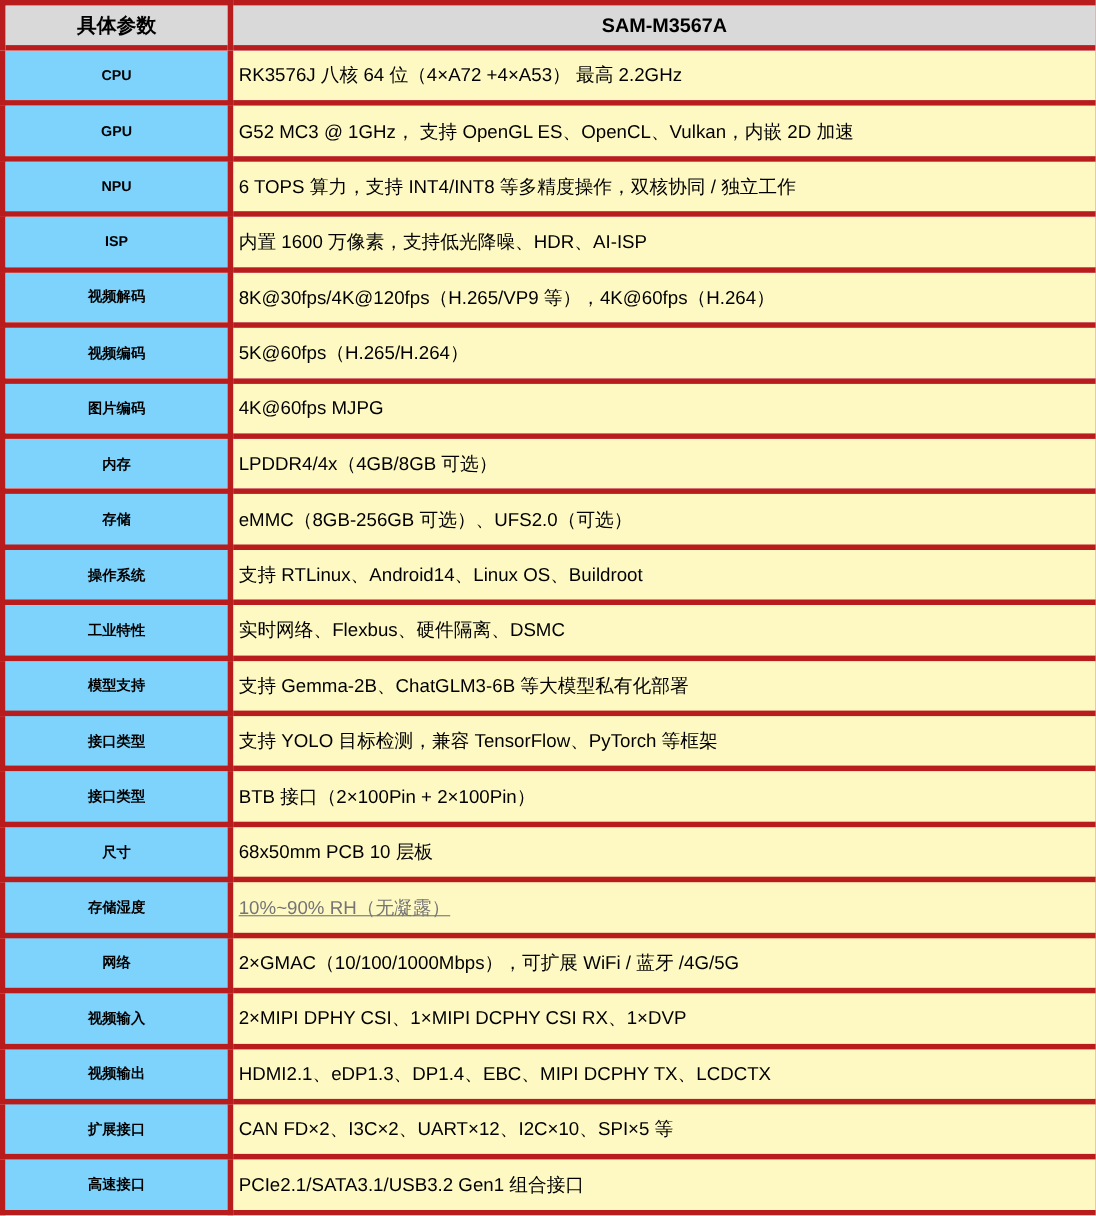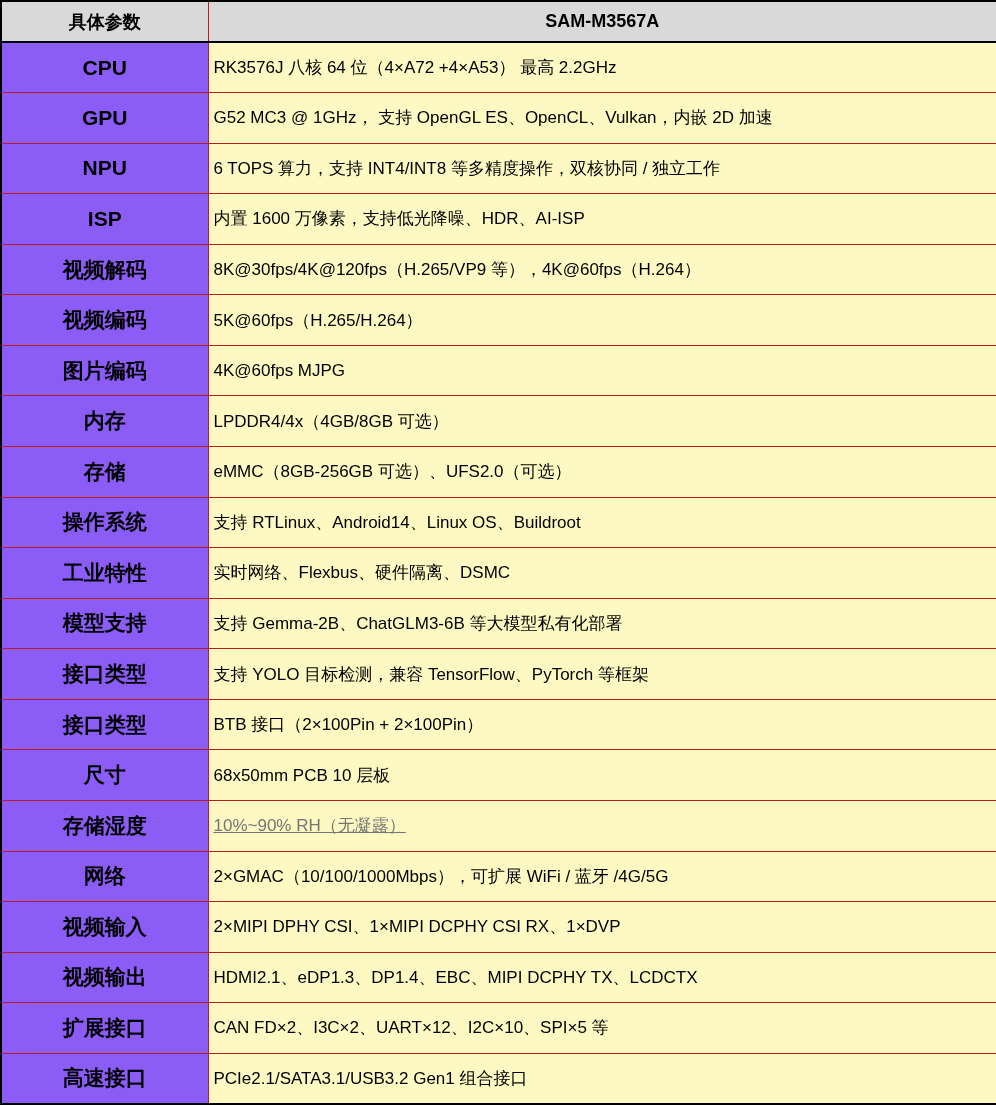--- a/index.html
+++ b/index.html
@@ -12,39 +12,39 @@
     width: 996px;
     height: 1105px;
     border-collapse: collapse;
     table-layout: fixed;
     border: 2px solid #000000;
     box-sizing: border-box;
   }
   .spec-table col.c-label { width: 207px; }
   .spec-table col.c-value { width: 789px; }
   .spec-table th, .spec-table td {
-    border: 1px solid #b91c1c;
+    border: 5px solid #b91c1c;
     height: 41px;
     padding: 0;
     overflow: hidden;
     white-space: nowrap;
     box-sizing: border-box;
   }
   .head-row th {
     background: #d9d9d9;
     font-size: 18px;
     font-weight: bold;
     color: #000000;
     text-align: center;
     vertical-align: middle;
     border-bottom: 2px solid #000000;
   }
   td.label-cell {
-    background: #8b5cf6;
-    font-size: 21px;
+    background: #7dd3fc;
+    font-size: 13px;
     font-weight: bold;
     color: #000000;
     text-align: center;
     vertical-align: middle;
   }
   td.value-cell {
     background: #fef9c3;
     font-size: 17px;
     font-weight: normal;
     color: #000000;

